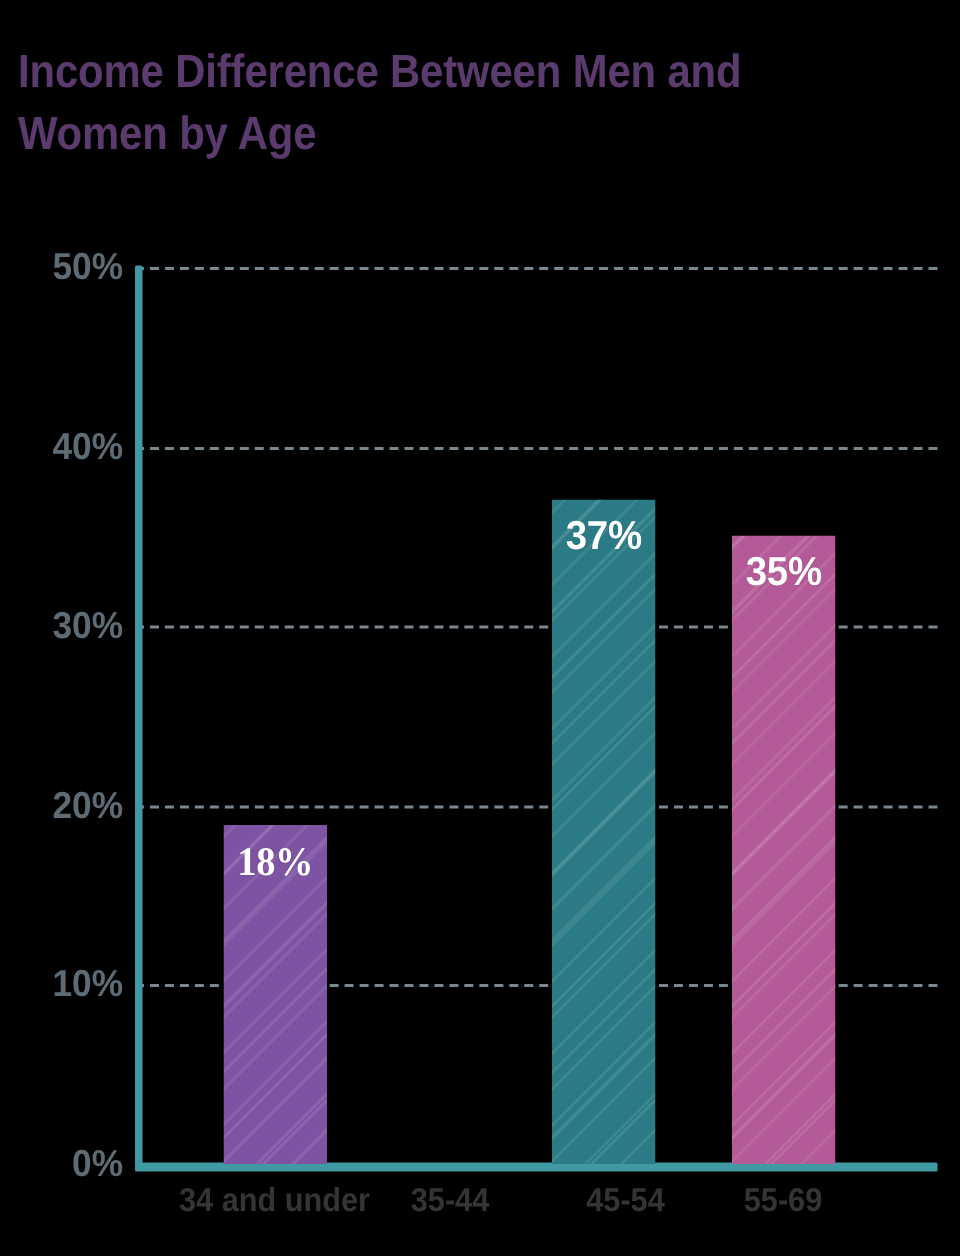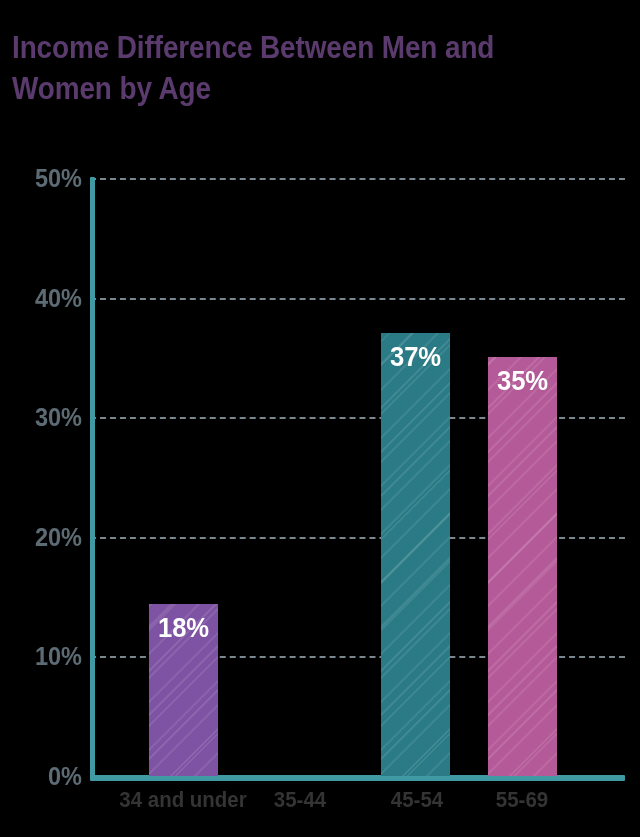--- a/index.html
+++ b/index.html
@@ -176,25 +176,25 @@
         <div class="gridline" style="top: 178px; border-top-color: rgb(121, 135, 143);"></div>
         <div class="ytick-wrap" style="top: 178px;">
           <div class="ytick" style="color: rgb(93, 107, 116);">50%</div>
         </div>
       </div>
 
     <div id="y-axis-line"></div>
     <div id="x-axis-line"></div>
 
     <div id="bars-layer">
-        <div class="bar" style="left: 148.5px; width: 69px; height: 172px;">
+        <div class="bar" style="left: 148.5px; width: 69px; height: 226px; font-family: Liberation Serif, serif;">
           <div class="bar-fill" style="background-color: rgb(126, 83, 163);"></div>
           <div class="bar-label" style="color: rgb(255, 255, 255);">18%</div>
         </div>
-        <div class="bar" style="left: 381px; width: 69px; height: 442.52px;">
+        <div class="bar" style="left: 368px; width: 69px; height: 442.52px;">
           <div class="bar-fill" style="background-color: rgb(42, 123, 133);"></div>
           <div class="bar-label" style="color: rgb(255, 255, 255);">37%</div>
         </div>
         <div class="bar" style="left: 487.5px; width: 69px; height: 418.6px;">
           <div class="bar-fill" style="background-color: rgb(181, 90, 152);"></div>
           <div class="bar-label" style="color: rgb(255, 255, 255);">35%</div>
         </div>
       </div>
 
   </div>

